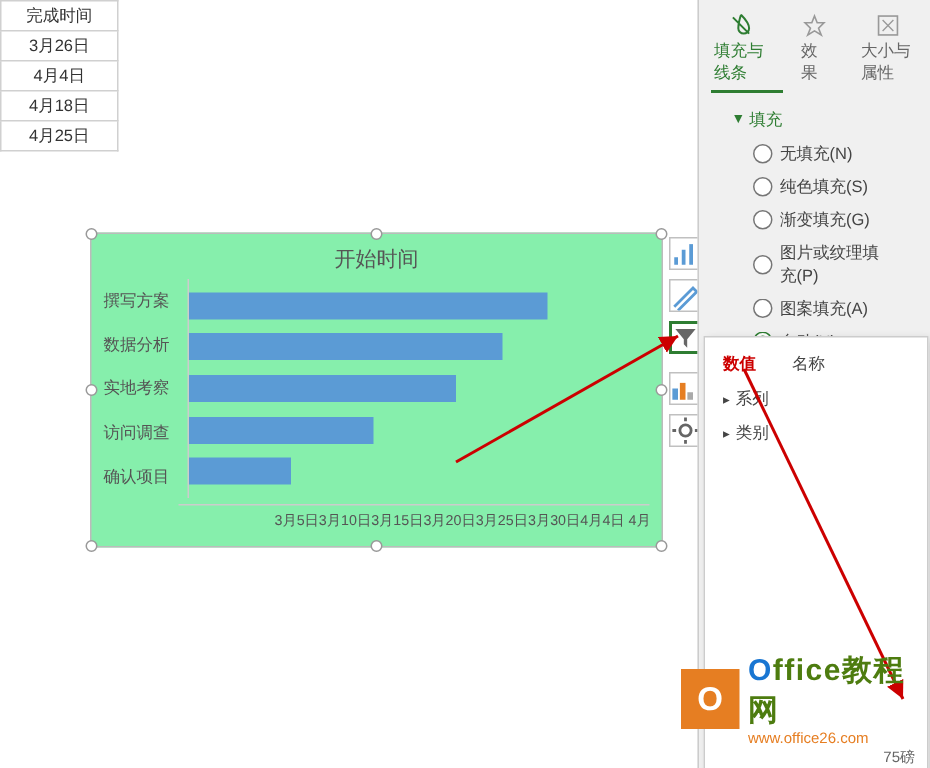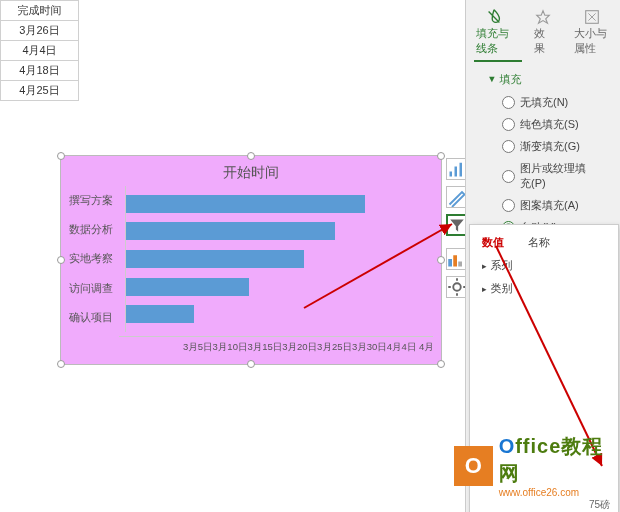--- a/index.html
+++ b/index.html
@@ -4,21 +4,21 @@
   <style>
     * { box-sizing: border-box; margin: 0; padding: 0; }
     body { font-family: "Microsoft YaHei", sans-serif; font-size: 12px; background: #fff; color: #333; width: 620px; height: 512px; overflow: hidden; position: relative; }
     
     .sheet { position: absolute; left: 0; top: 0; width: 465px; height: 512px; background: #fff; }
     .sheet table { border-collapse: collapse; }
     .sheet td { border: 1px solid #d0d0d0; padding: 2px 4px; font-size: 11px; text-align: center; }
     .hdr-cell { width: 78px; height: 17px; }
     .row-cell { width: 78px; height: 17px; margin-top: 47px; }
     
-    .chart-wrap { position: absolute; left: 60px; top: 155px; width: 382px; height: 210px; border: 1px solid #bbb; background: #f0abfc; }
+    .chart-wrap { position: absolute; left: 60px; top: 155px; width: 382px; height: 210px; border: 1px solid #bbb; background: #86efac; }
     .chart-wrap .handle { position: absolute; width: 8px; height: 8px; border: 1px solid #999; background: #fff; border-radius: 50%; }
     .h-tl { left: -4px; top: -4px; } .h-tr { right: -4px; top: -4px; }
     .h-bl { left: -4px; bottom: -4px; } .h-br { right: -4px; bottom: -4px; }
     .h-tc { left: 50%; top: -4px; margin-left:-4px; } .h-bc { left:50%; bottom:-4px; margin-left:-4px;}
     .h-ml { left:-4px; top:50%; margin-top:-4px; } .h-mr { right:-4px; top:50%; margin-top:-4px; }
     
     .chart-title { text-align: center; font-size: 14px; padding: 8px 0 4px; color:#555; }
     .chart-body { display: flex; padding: 0 8px 4px; height: 150px; }
     .y-labels { display:flex; flex-direction:column; justify-content:space-around; width:56px; font-size:11px; color:#555; padding-right:6px;}
     .bars { flex:1; display:flex; flex-direction:column; justify-content:space-around; border-left:1px solid #ccc; padding:4px 0;}

